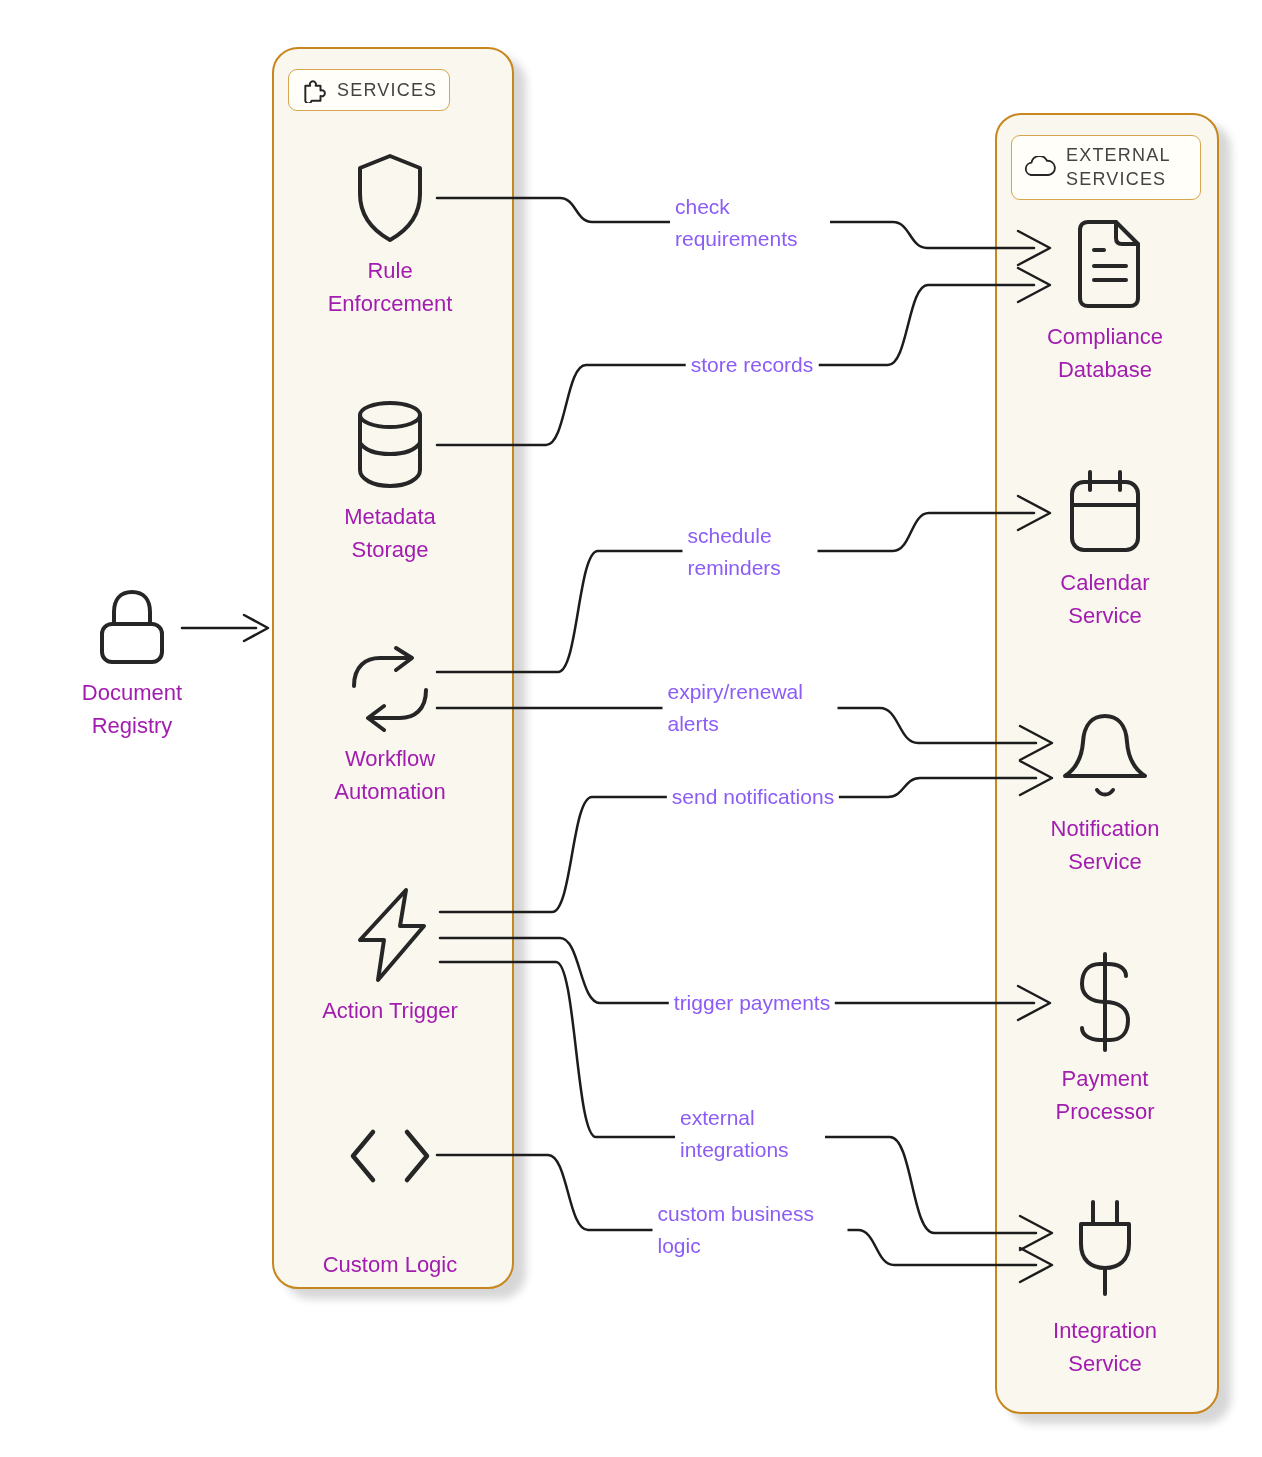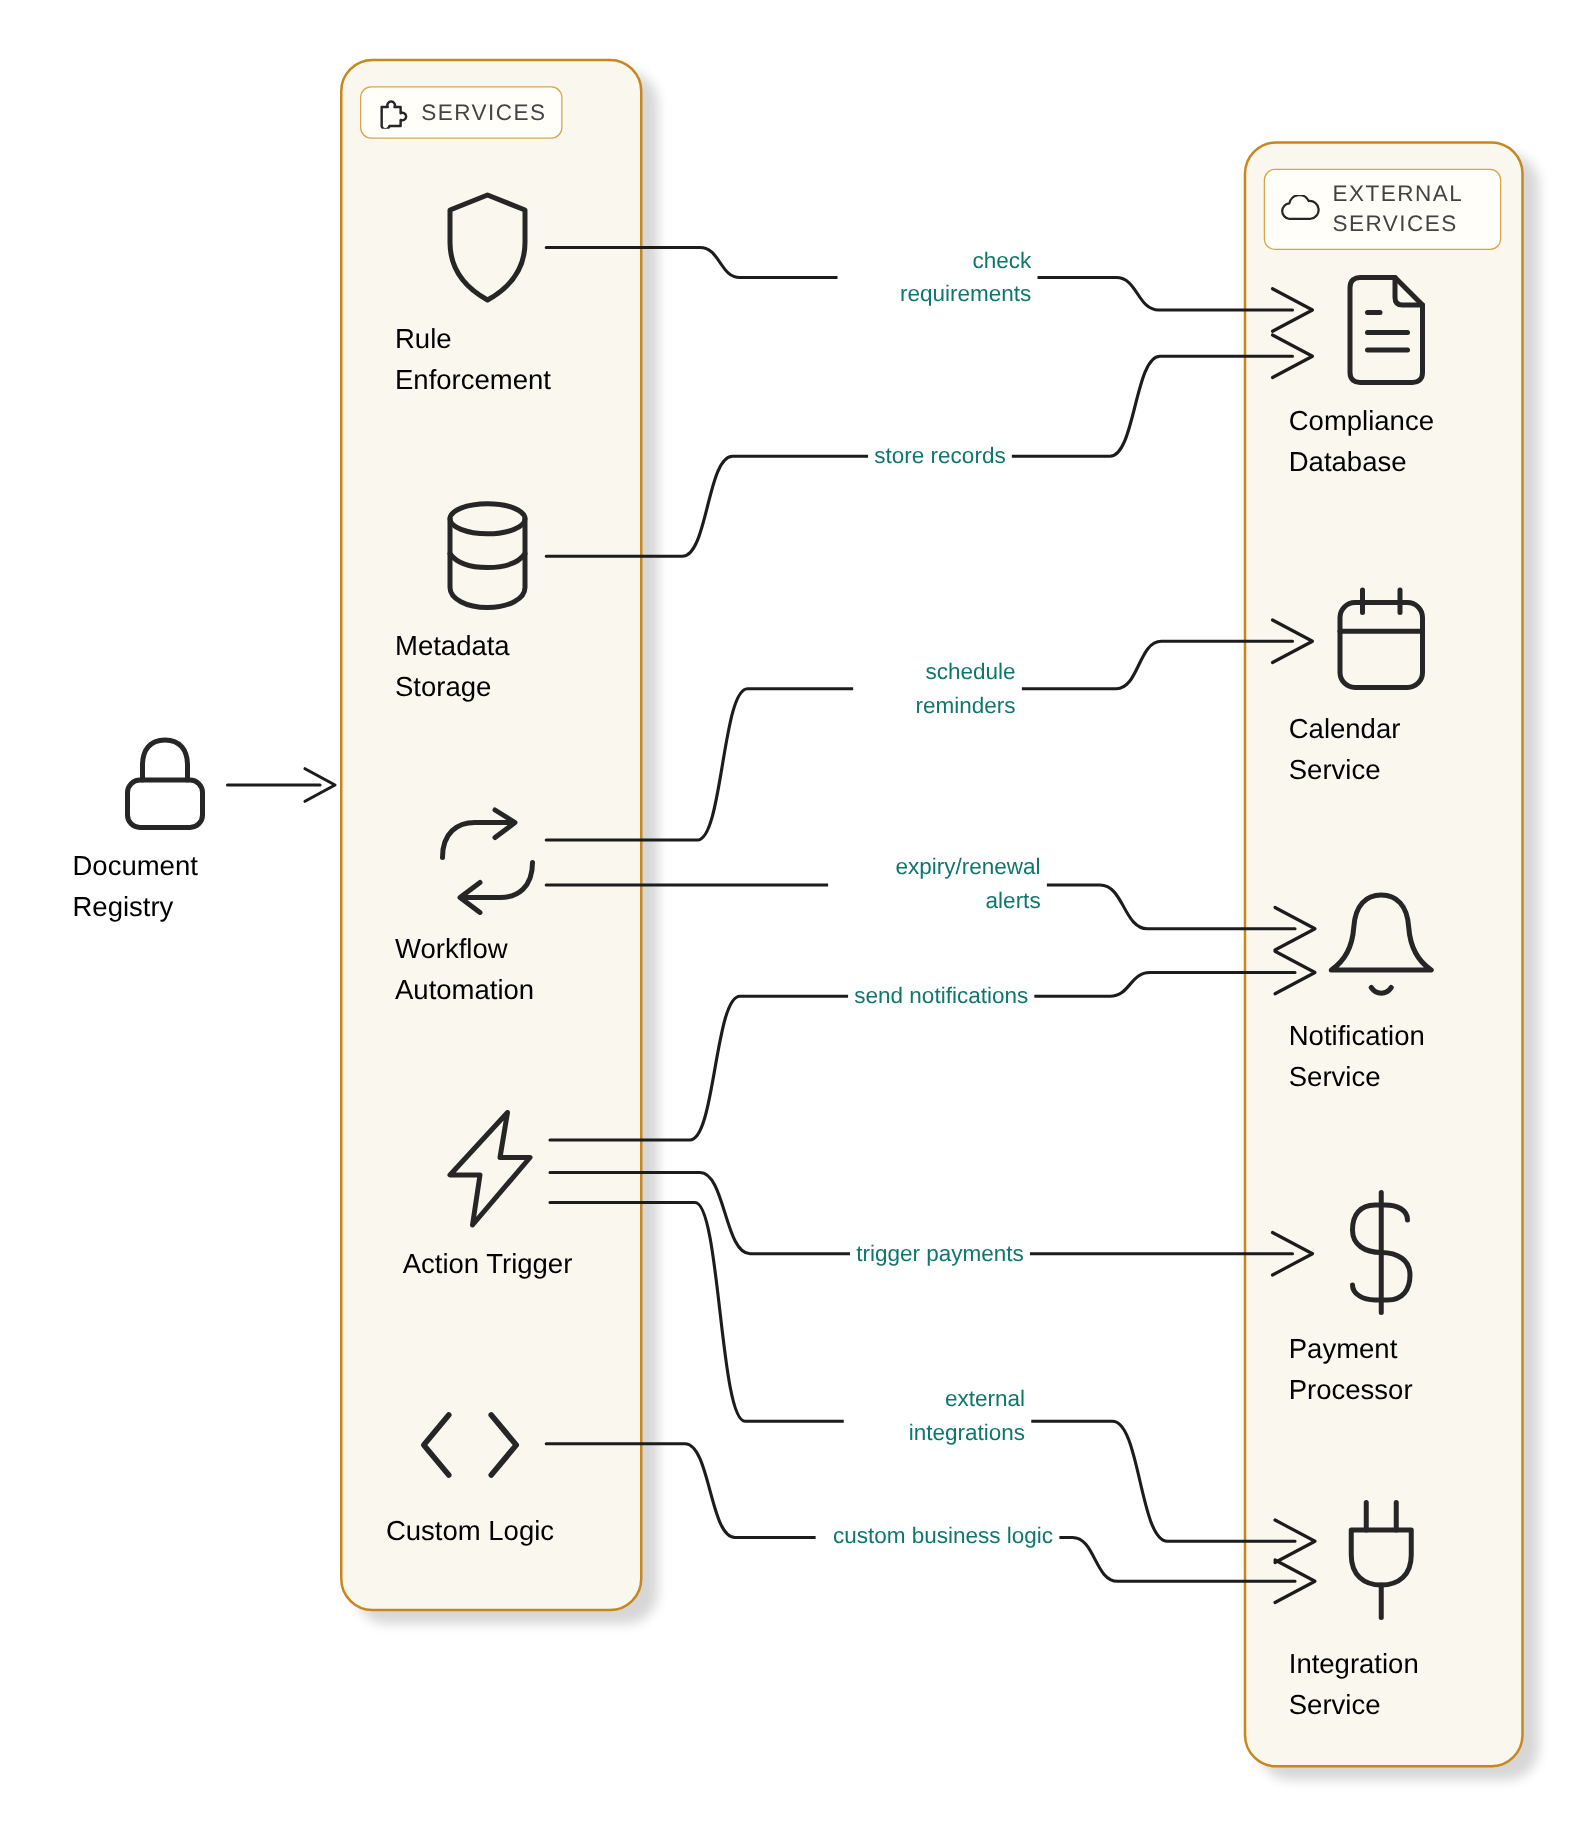--- a/index.html
+++ b/index.html
@@ -13,27 +13,27 @@
 
   .group-badge{position:absolute;left:14px;top:20px;display:flex;align-items:center;gap:10px;
          padding:7px 12px;background:#FFFEF8;border:1.5px solid #D6A54E;border-radius:9px;}
   .group-badge .badge-title{font-size:18px;letter-spacing:1.2px;color:#434343;line-height:1.35;}
   .badge-title.two-line{max-width:122px;}
 
   svg.icon{display:block;}
   svg.icon *{stroke:#262626;fill:none;stroke-linecap:round;stroke-linejoin:round;}
 
   .node{position:absolute;width:180px;display:flex;flex-direction:column;align-items:center;}
-  .node-label{margin-top:10px;font-size:22px;line-height:1.5;max-width:148px;color:#000000;}
+  .node-label{margin-top:10px;font-size:22px;line-height:1.5;text-align:center;max-width:148px;color:#a21caf;}
 
   .edges{position:absolute;left:0;top:0;pointer-events:none;}
   .edges path{stroke:#1c1c1c;stroke-width:2.5;fill:none;stroke-linecap:round;stroke-linejoin:round;}
 
   .edge-label{position:absolute;transform:translate(-50%,-50%);background:#ffffff;padding:2px 5px;
-         font-size:18px;line-height:1.5;text-align:right;color:#0f766e;}
+         font-size:21px;line-height:1.5;text-align:left;color:#8b5cf6;}
   .nowrap{white-space:nowrap;}
 </style>
 </head>
 <body>
 
 <div class="canvas">
 
   <div class="group group-resolvers">
     <div class="group-badge">
       <svg class="icon" width="26" height="26" viewBox="0 0 24 24">
@@ -116,21 +116,21 @@
     <div class="node-label">Workflow Automation</div>
   </div>
 
   <div class="node" style="left:300px;top:886px;">
     <svg class="icon" width="84" height="98" viewBox="0 0 84 98">
       <path stroke-width="4" d="M58,4 L12,54 L36,54 L30,94 L76,40 L52,40 Z"></path>
     </svg>
     <div class="node-label">Action Trigger</div>
   </div>
 
-  <div class="node" style="left:286px;top:1128px;">
+  <div class="node" style="left:300px;top:1128px;gap:40px;">
     <svg class="icon" width="82" height="56" viewBox="0 0 82 56" style="margin-bottom:14px;">
       <path stroke-width="4.5" d="M24,4 L4,28 L24,52"></path>
       <path stroke-width="4.5" d="M58,4 L78,28 L58,52"></path>
     </svg>
     <div class="node-label">Custom Logic</div>
   </div>
 
   <div class="node" style="left:1015px;top:218px;">
     <svg class="icon" width="78" height="92" viewBox="0 0 78 92">
       <path stroke-width="4" d="M14,12 C14,6 18,4 22,4 H50 L72,26 V80 C72,86 68,88 64,88 H22 C18,88 14,86 14,80 Z"></path>

